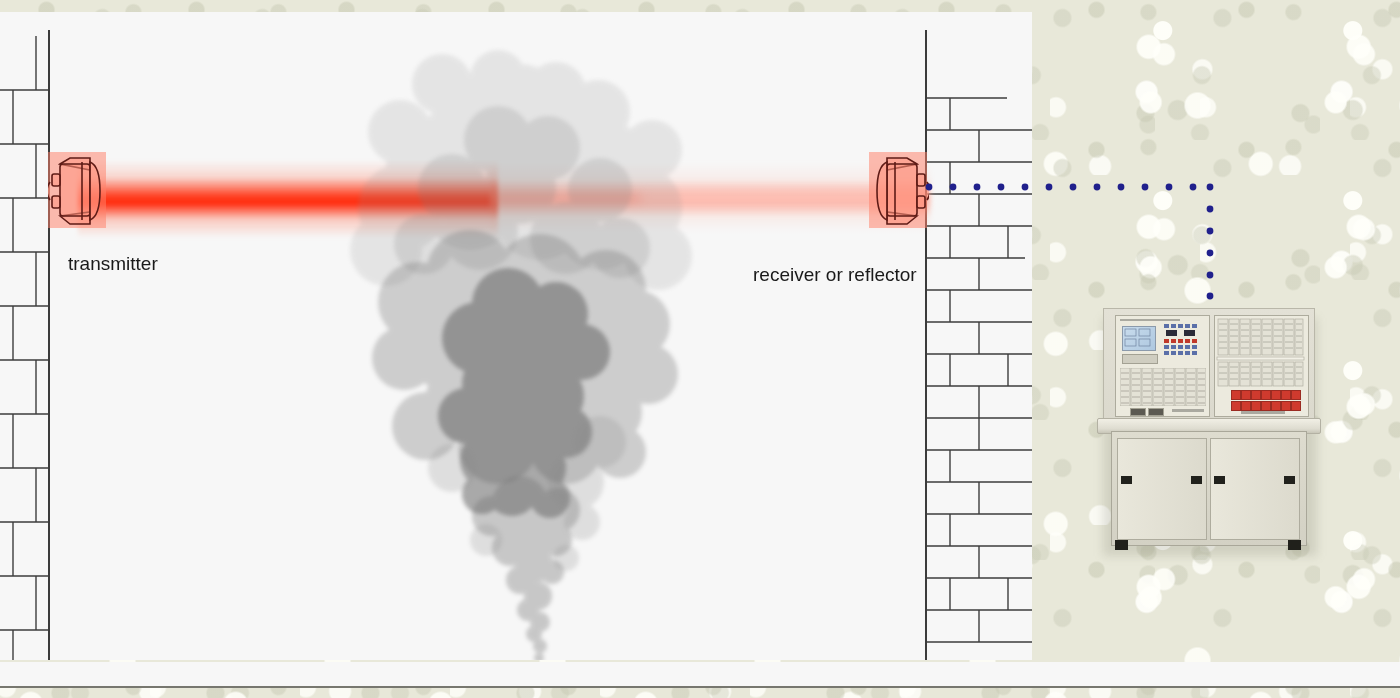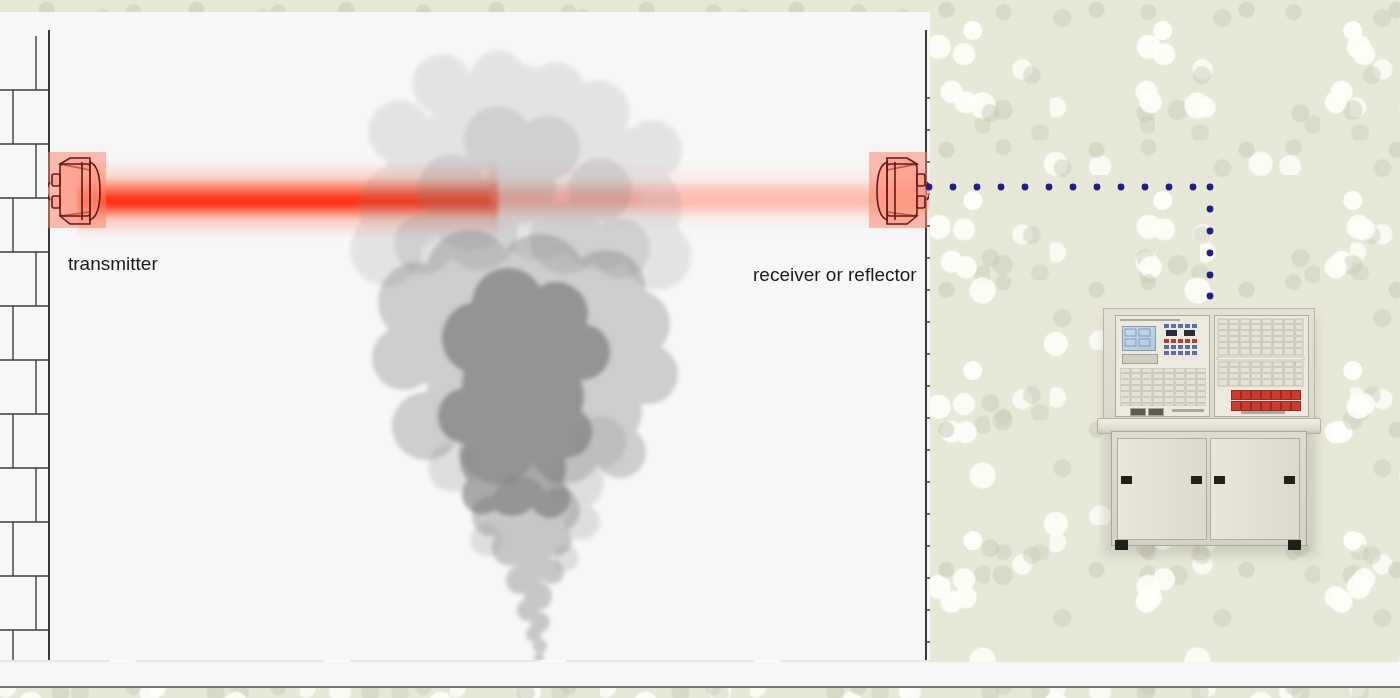--- a/index.html
+++ b/index.html
@@ -46,21 +46,21 @@
                      155px 145px, 215px 185px, 175px 155px, 195px 170px,
                      165px 150px, 205px 180px, 160px 140px, 180px 165px,
                      150px 145px, 190px 175px;
   }
 
   
   .canvas {
     position: absolute;
     left: 0;
     top: 12px;
-    width: 930px;
+    width: 1032px;
     height: 648px;
     background: #f7f7f7;
     overflow: hidden;
   }
   .floor-band {
     position: absolute;
     left: 0; top: 662px;
     width: 1400px; height: 24px;
     background: #f7f7f7;
   }

